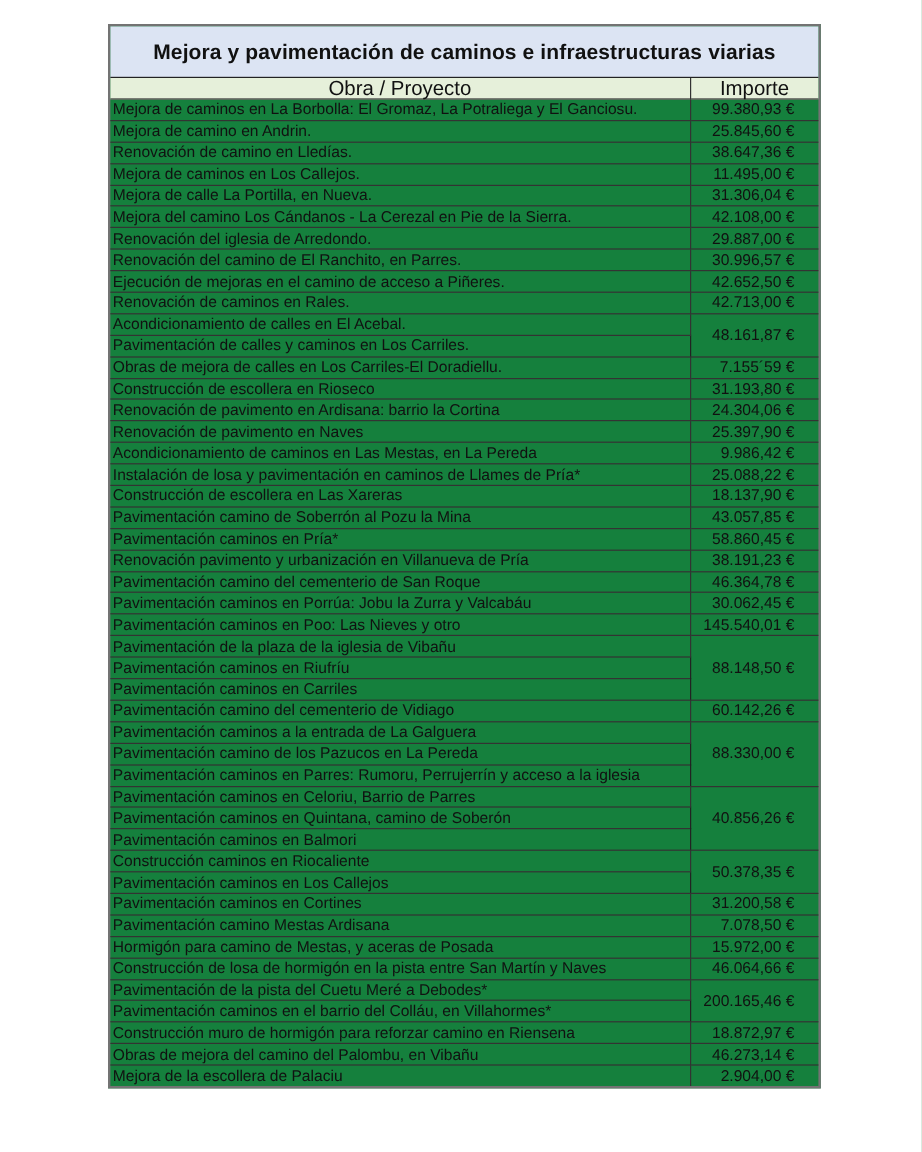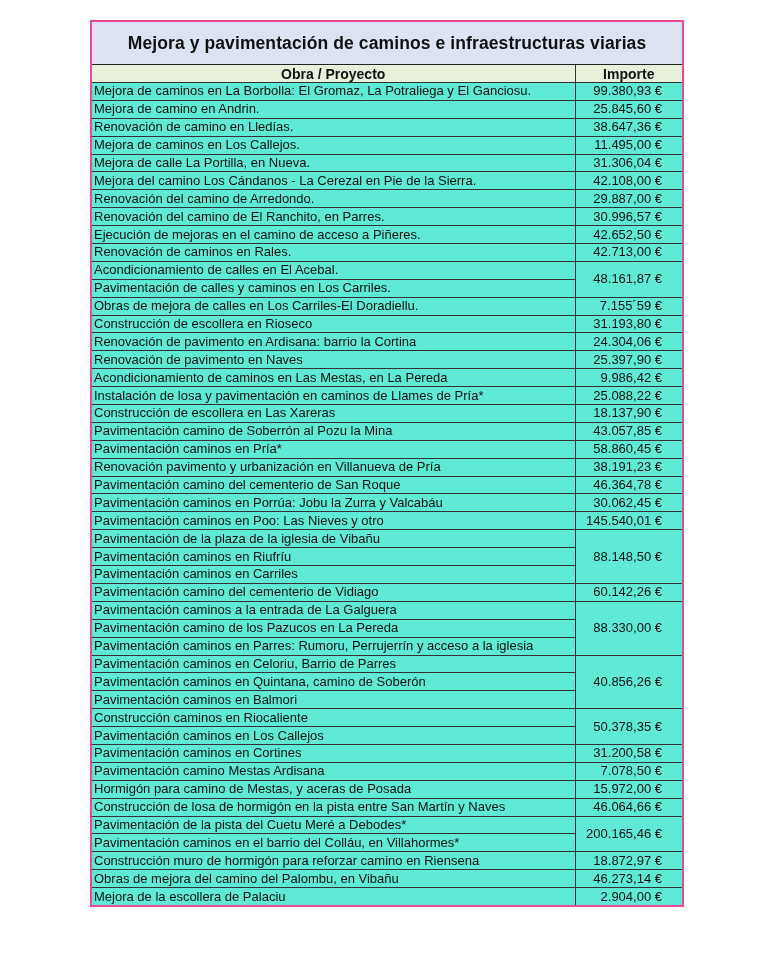--- a/index.html
+++ b/index.html
@@ -1,26 +1,26 @@
 <!DOCTYPE html>
 <html><head>
   <meta charset="utf-8">
   <style>
     html, body { margin: 0; padding: 0; background: #ffffff; }
     body { width: 768px; height: 960px; position: relative; overflow: hidden;
            font-family: "Liberation Sans", sans-serif; color: #111; }
     .sheet { position: absolute; left: 90px; top: 20px; width: 594px;
-             border: 2px solid #ec4899; box-sizing: border-box; background: #5eead4; }
+             border: 2px solid #737373; box-sizing: border-box; background: #15803d; }
     .title { height: 42px; background: #dce4f3; border-bottom: 1.5px solid #222;
              display: flex; align-items: center; justify-content: center;
              font-weight: bold; font-size: 17.5px; letter-spacing: 0.1px; }
     table { border-collapse: collapse; width: 100%; table-layout: fixed; }
     col.c1 { width: 483px; }
     col.c2 { width: auto; }
-    th { background: #e6f0da; font-weight: bold; font-size: 14px; height: 17px;
+    th { background: #e6f0da; font-weight: normal; font-size: 17px; height: 17px;
          padding: 0; border: 1px solid #333; text-align: center; line-height: 16px; }
     td { font-size: 13px; height: 17.9px; padding: 0 2px; border: 1px solid #333;
          line-height: 16px; white-space: nowrap; overflow: hidden; box-sizing: border-box; }
     td.amt { text-align: right; padding-right: 20px; border-left: 1.5px solid #222; }
     tr:first-child th { border-top: none; }
     th:first-child, td:first-child { border-left: none; }
     th:last-child, td:last-child { border-right: none; }
     tbody tr:last-child td { border-bottom: none; }
   </style>
 </head>
@@ -58,21 +58,21 @@
         </tr>
         <tr>
           <td>Mejora de calle La Portilla, en Nueva.</td>
           <td class="amt">31.306,04 €</td>
         </tr>
         <tr>
           <td>Mejora del camino Los Cándanos - La Cerezal en Pie de la Sierra.</td>
           <td class="amt">42.108,00 €</td>
         </tr>
         <tr>
-          <td>Renovación del camino de Arredondo.</td>
+          <td>Renovación del iglesia de Arredondo.</td>
           <td class="amt">29.887,00 €</td>
         </tr>
         <tr>
           <td>Renovación del camino de El Ranchito, en Parres.</td>
           <td class="amt">30.996,57 €</td>
         </tr>
         <tr>
           <td>Ejecución de mejoras en el camino de acceso a Piñeres.</td>
           <td class="amt">42.652,50 €</td>
         </tr>

